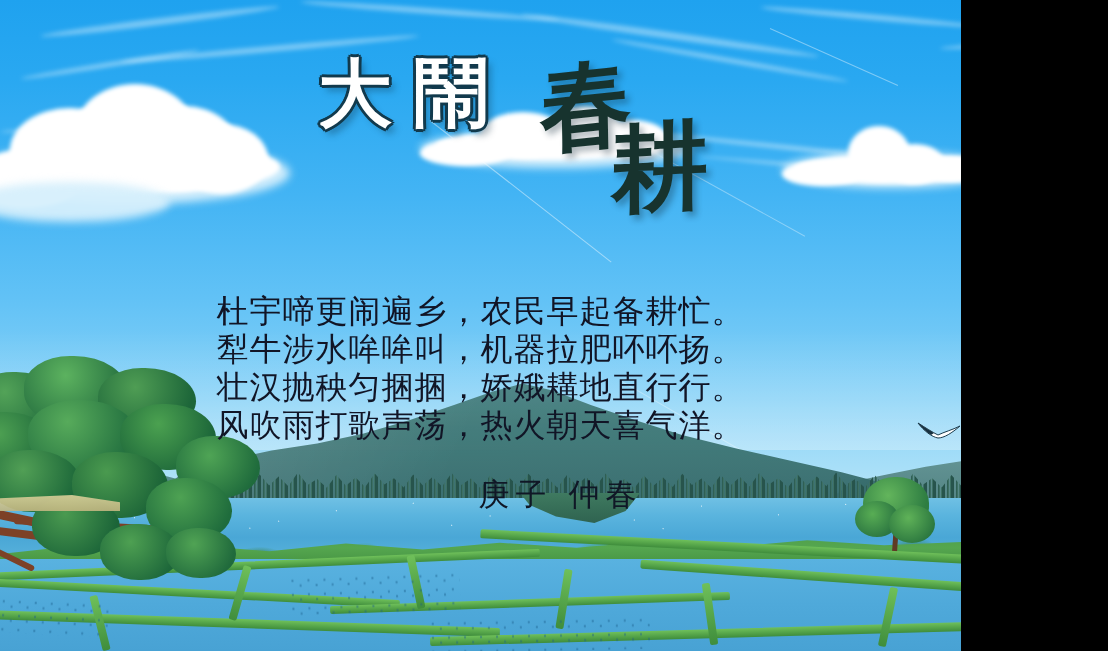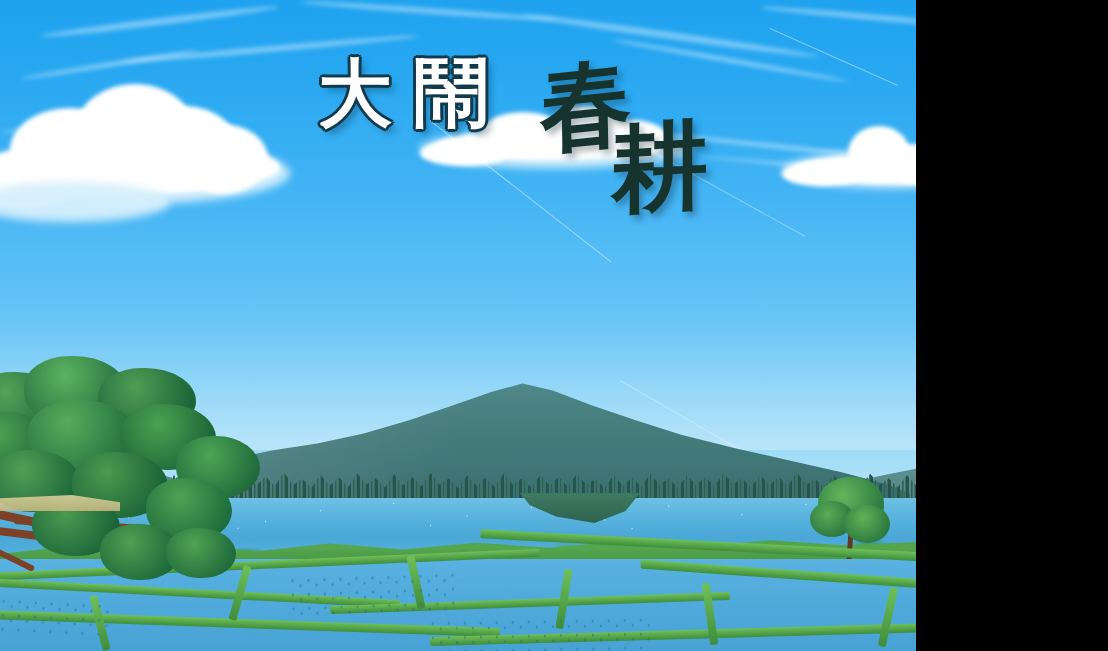--- a/index.html
+++ b/index.html
@@ -7,20 +7,21 @@
     position:relative;width:916px;height:651px;overflow:hidden;
     font-family:"Liberation Sans","DejaVu Sans",sans-serif;
     background:linear-gradient(to bottom,
       #1fa2ef 0%,
       #29a8f1 12%,
       #43b4f4 30%,
       #62c2f6 46%,
       #8ad3f7 62%,
       #a8dff8 72%,
       #bde7f9 78%);
+    padding-left:45px;
   }
 
   
   .sky{position:absolute;inset:0;overflow:hidden;}
 
   .cirrus{position:absolute;background:rgba(255,255,255,.55);border-radius:50%;filter:blur(3px);}
   .cirrus.thin{background:rgba(255,255,255,.38);filter:blur(2px);}
 
   
   .cumulus{position:absolute;}
@@ -362,16 +363,23 @@
     </svg>
   </div>
 
   <div class="title-wrap">
     <span class="t-white" style="left:318px;top:18px;">大鬧</span>
     <span class="t-brush c1">春</span>
     <span class="t-brush c2">耕</span>
   </div>
 
 
-
+  <div class="poem">
+    <span class="line">杜宇啼更闹遍乡，农民早起备耕忙。</span>
+    <span class="line">犁牛涉水哞哞叫，机器拉肥吥吥扬。</span>
+    <span class="line">壮汉抛秧匀捆捆，娇娥耩地直行行。</span>
+    <span class="line">风吹雨打歌声荡，热火朝天喜气洋。</span>
+  </div>
+
+  <div class="signature">庚子  仲春</div>
 
 
 </div>
 
 </body></html>

